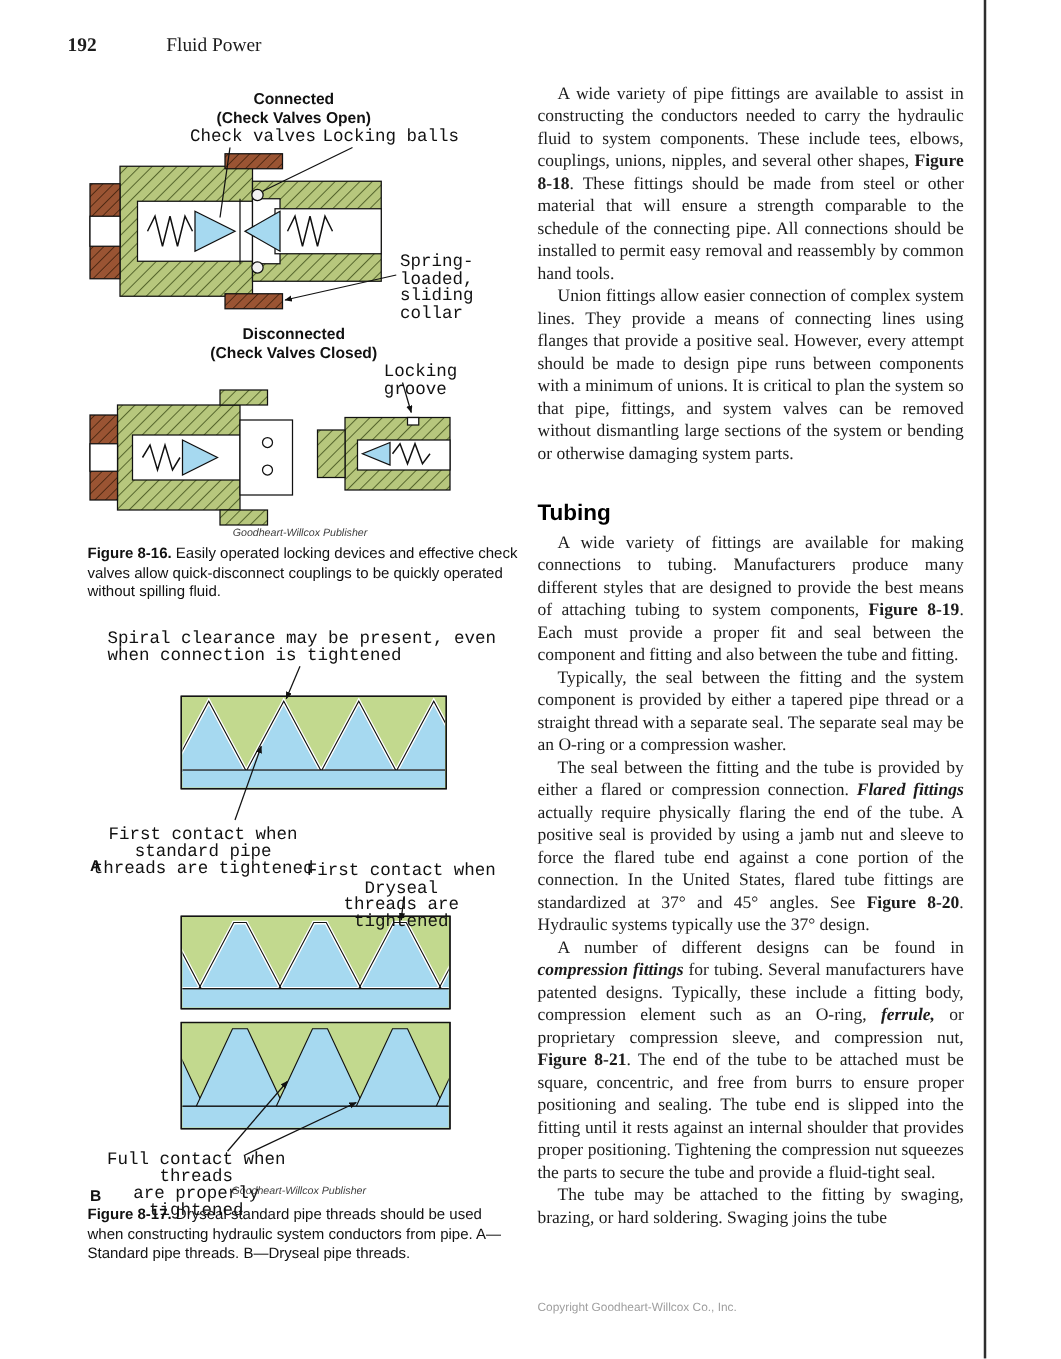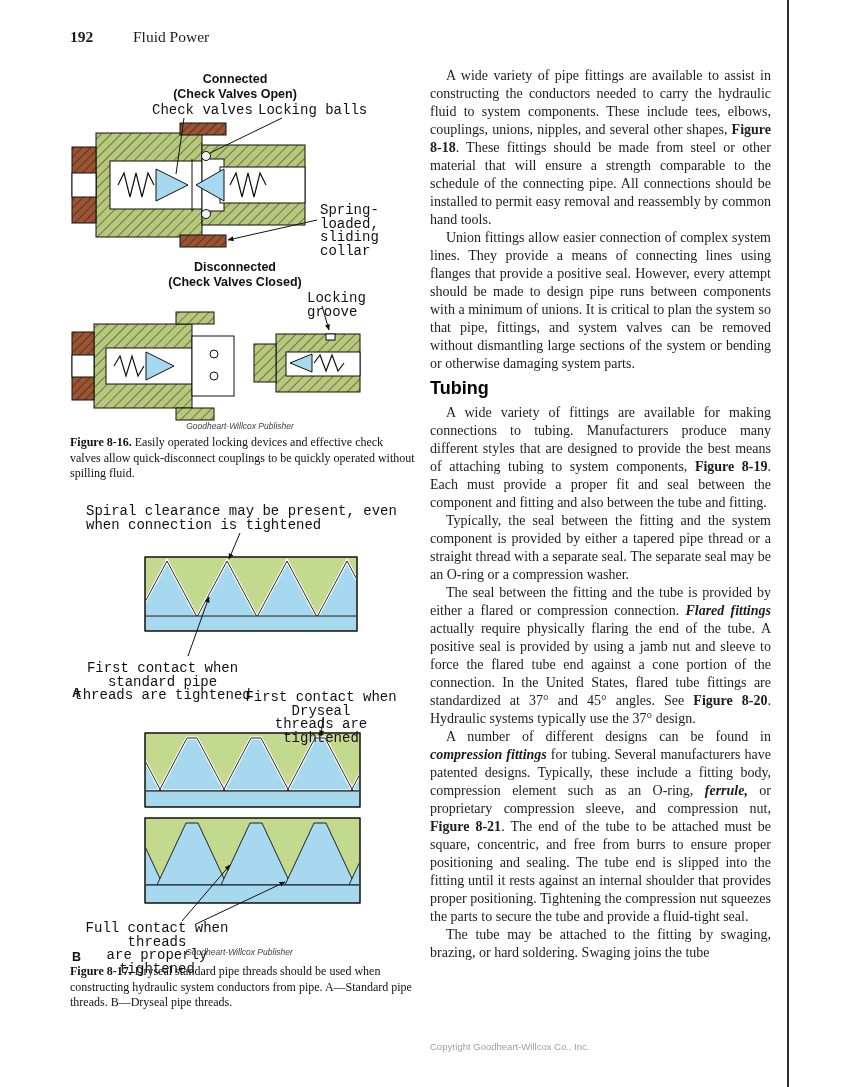--- a/index.html
+++ b/index.html
@@ -14,38 +14,38 @@
   body{font-family:"Liberation Serif","DejaVu Serif",serif;color:var(--text)}
   .page{position:relative;width:849px;height:1087px;background:#fff;overflow:hidden}
   .abs{position:absolute}
   .ml{white-space:pre-line}
   .header-num{font-weight:bold;font-size:15.5px}
   .header-title{font-size:15.5px}
   .fig-title{font-family:"Liberation Sans",sans-serif;font-weight:bold;font-size:12.5px;line-height:14px;text-align:center;color:#111}
   .fig-label{font-family:Liberation Mono, monospace;font-size:14px;line-height:13.5px;color:#111}
   .fig-marker{font-family:"Liberation Sans",sans-serif;font-size:12.5px;font-weight:bold;color:#111}
   .credit{font-family:"Liberation Sans",sans-serif;font-style:italic;font-size:8.5px;color:#3d3d3d;text-align:center}
-  .caption{font-family:Liberation Serif, serif;font-size:12px;line-height:15.5px;color:#111}
+  .caption{font-family:Liberation Sans, sans-serif;font-size:12px;line-height:15.5px;color:#111}
   .caption .lead{font-weight:bold}
   .article{font-size:14px;line-height:18px}
   .body-para{text-align:justify;text-indent:16px;hyphens:auto}
-  .section-heading{font-family:"Liberation Sans",sans-serif;font-size:18px;line-height:22px;font-weight:bold;margin:4px 0 5px;color:#000}
+  .section-heading{font-family:"Liberation Sans",sans-serif;font-size:18px;line-height:22px;font-weight:bold;margin:26px 0 5px;color:#000}
   .seg-b{font-weight:bold}
   .seg-bi{font-weight:bold;font-style:italic}
   .footer{font-family:"Liberation Sans",sans-serif;font-size:9.5px;color:var(--muted);text-align:left}
   .edge{background:#2e2e2e}
   .fig-svg{position:absolute;left:0}
   svg line{stroke:#111;stroke-width:1}
 </style>
 </head>
 <body>
 
 <div class="page">
 
-  <div class="abs header-num" style="left:70px;top:28px">192</div>
+  <div class="abs header-num" style="left:54px;top:28px">192</div>
   <div class="abs header-title" style="left:133px;top:28px">Fluid Power</div>
 
   <div class="abs" style="left:70px;top:72px;width:345px;height:412px">
     <div class="abs fig-title" style="left:0;top:0;width:330px">Connected</div>
     <div class="abs fig-title" style="left:0;top:15px;width:330px">(Check Valves Open)</div>
     <div class="abs fig-label" style="left:82px;top:32px">Check valves</div>
     <div class="abs fig-label" style="left:188px;top:32px">Locking balls</div>
 
     <svg class="fig-svg" style="top:44px" width="345" height="310" viewBox="0 0 345 310">
       <defs>

